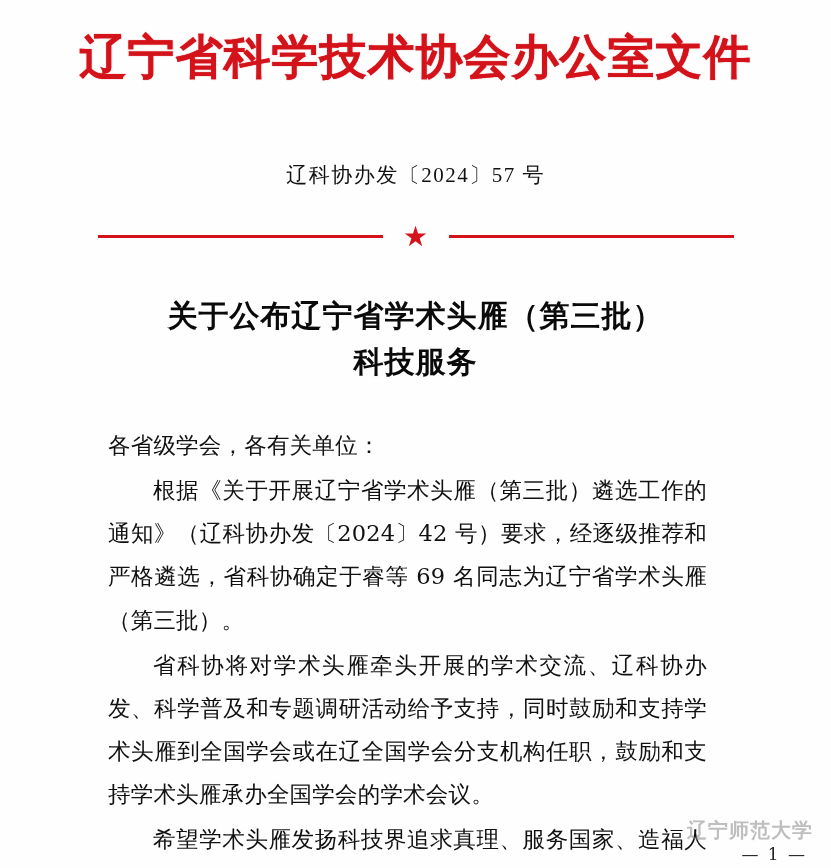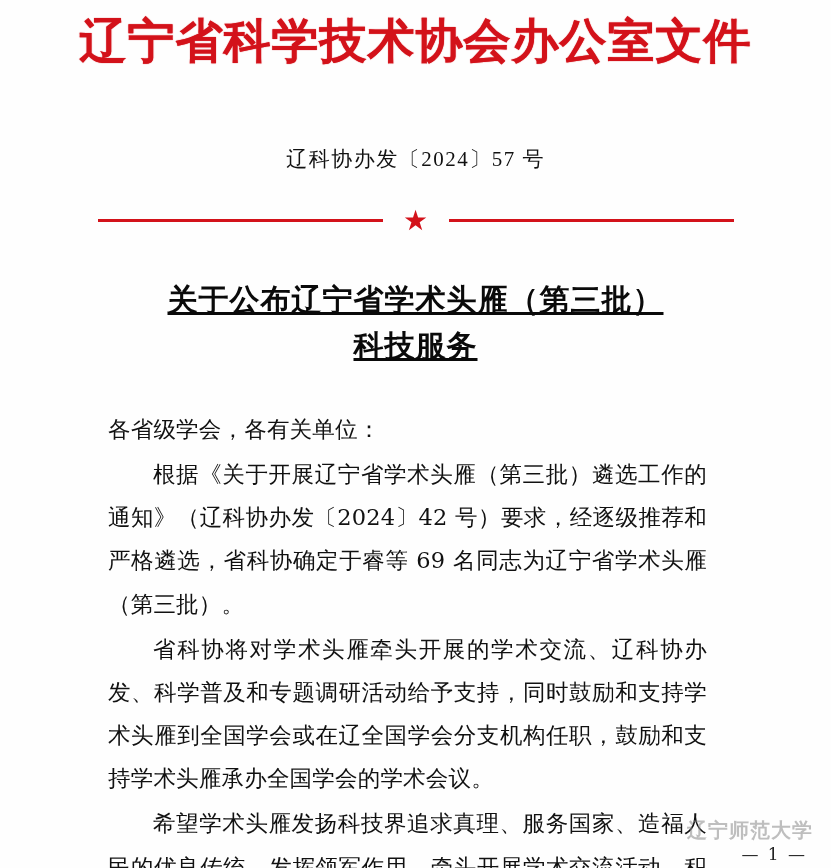--- a/index.html
+++ b/index.html
@@ -19,21 +19,21 @@
     position: relative;
     width: 831px;
     height: 868px;
     background: #fefefe;
     box-sizing: border-box;
   }
 
   
   .masthead {
     text-align: center;
-    padding-top: 12px;
+    padding-top: 28px;
   }
   .masthead-title {
     color: #d3121a;
     font-family: "DejaVu Serif", "Liberation Serif", serif;
     font-weight: bold;
     font-size: 47px;
     letter-spacing: 1px;
     line-height: 1.25;
     white-space: nowrap;
     text-shadow: 0 0 1px #d3121a;
@@ -77,21 +77,20 @@
   
   .doc-title {
     margin-top: 44px;
     text-align: center;
     font-size: 30px;
     font-weight: bold;
     line-height: 1.55;
     color: #0a0a0a;
     letter-spacing: 1px;
     font-family: "DejaVu Serif", "Liberation Serif", serif;
-    text-decoration: underline;
   }
   .doc-title .line2 {
     display: block;
   }
 
   
   .body-text {
     margin: 38px 108px 0 108px;
     font-size: 22.5px;
     line-height: 1.92;

